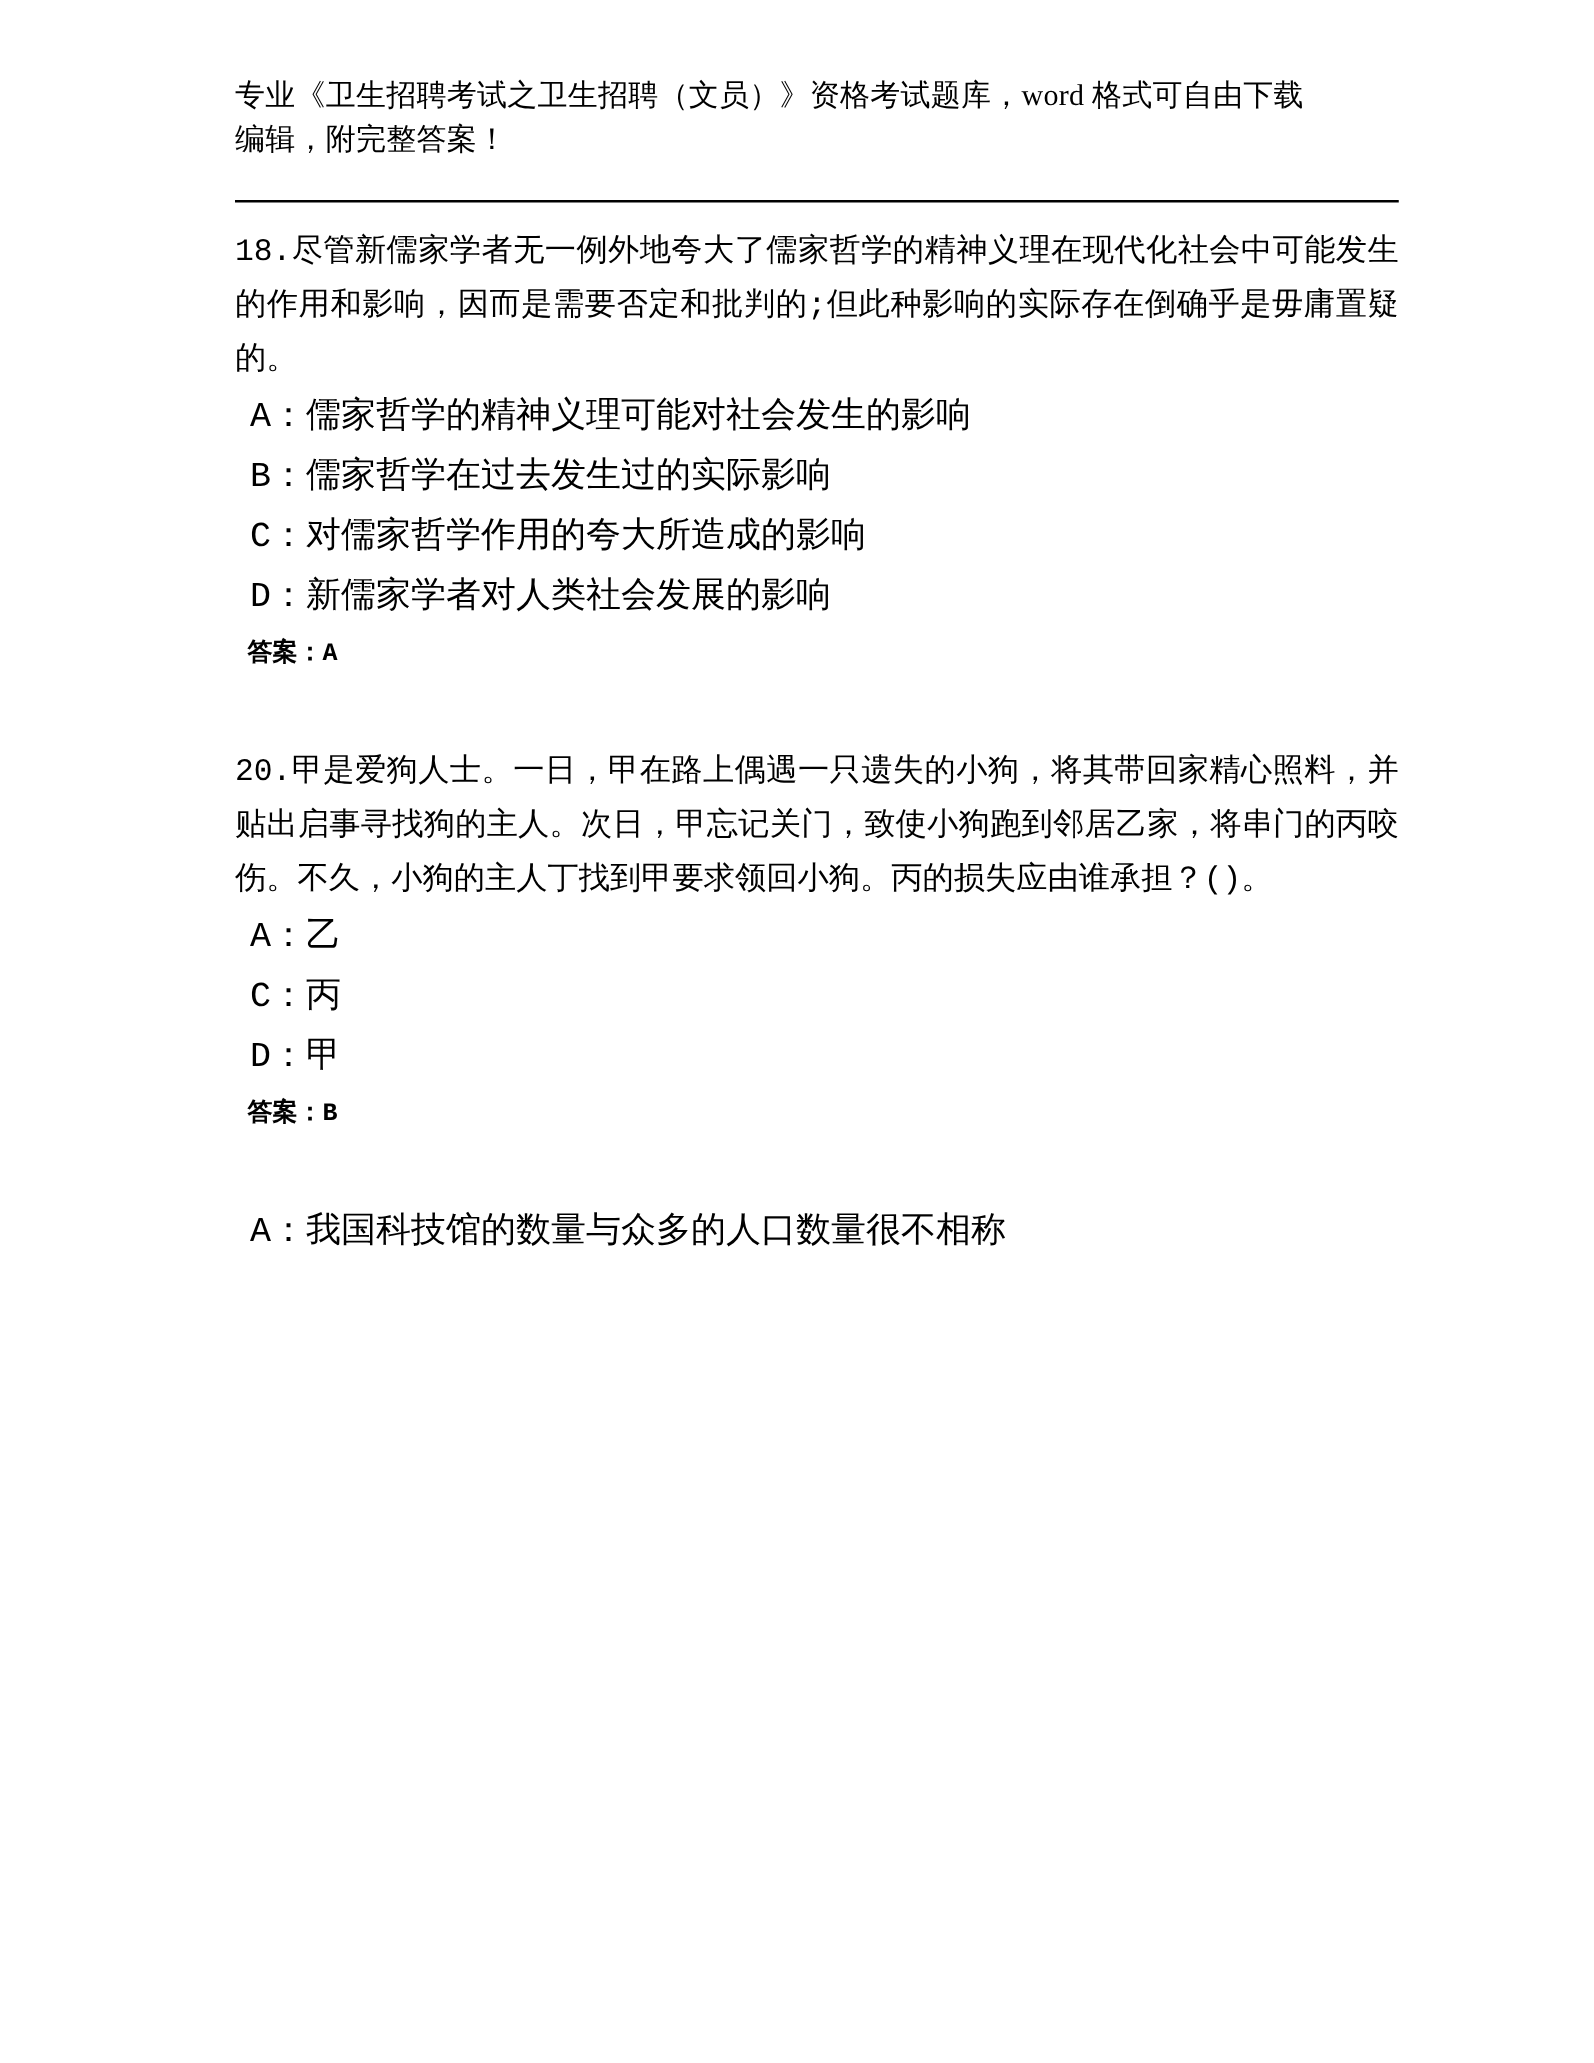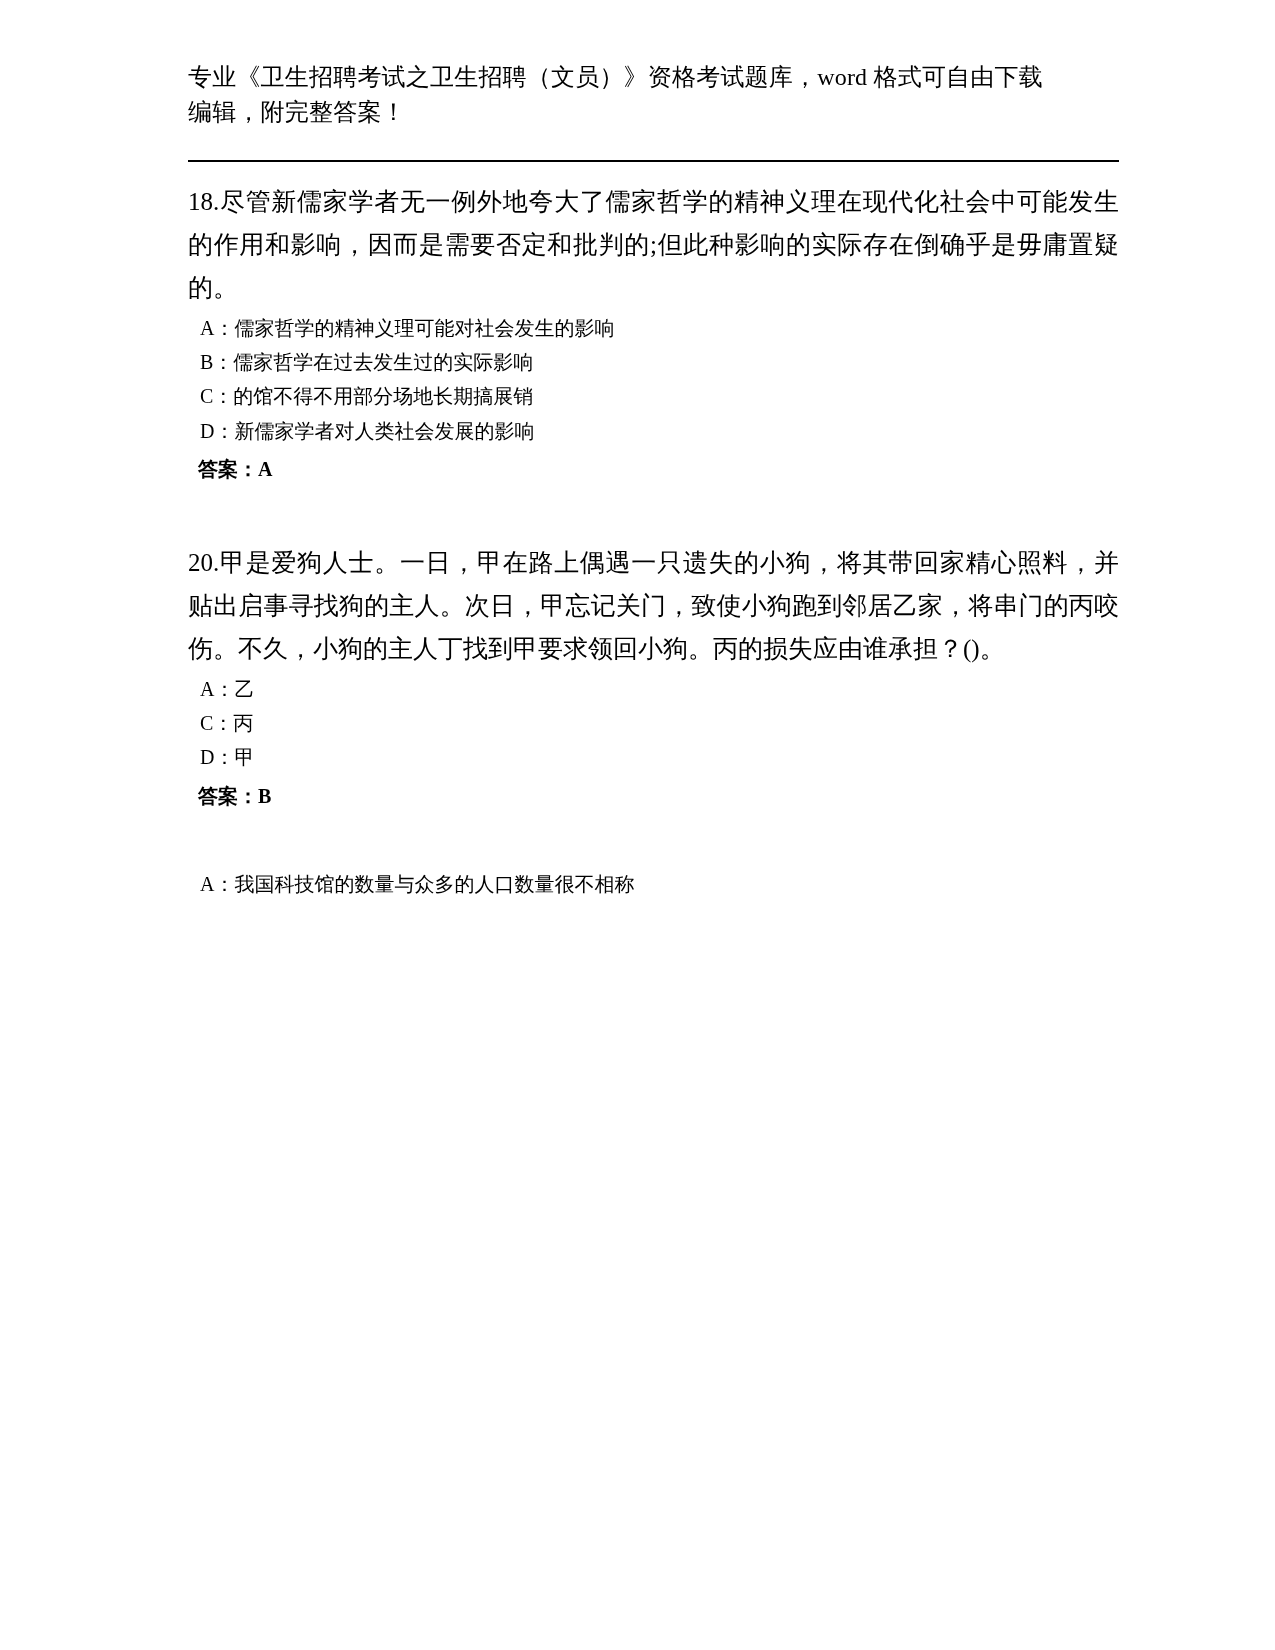--- a/index.html
+++ b/index.html
@@ -37,36 +37,37 @@
   }
   .rule {
     margin-top: 30px;
     border: 0;
     border-top: 2px solid #000;
     height: 0;
     width: 100%;
   }
   .content {
     margin-top: 18px;
+    font-family: Liberation Mono, monospace;
   }
   .q-block {
     margin-bottom: 44px;
   }
   .q-stem {
     font-size: 25px;
     line-height: 1.72;
     text-align: justify;
     text-justify: inter-ideograph;
     margin: 0 0 2px 0;
   }
   .q-stem .num {
     letter-spacing: 0;
   }
   .opt {
-    font-size: 20px;
+    font-size: 28px;
     line-height: 1.72;
     margin: 0;
     padding-left: 12px;
     text-align: justify;
     text-justify: inter-ideograph;
   }
   .ans {
     font-size: 20px;
     line-height: 1.72;
     margin: 4px 0 0 0;
@@ -86,21 +87,21 @@
   </div>
 
   <hr class="rule">
 
   <div class="content">
 
     <div class="q-block">
       <p class="q-stem"><span class="num">18.</span><span>尽管新儒家学者无一例外地夸大了儒家哲学的精神义理在现代化社会中可能发生的作用和影响，因而是需要否定和批判的;但此种影响的实际存在倒确乎是毋庸置疑的。</span></p>
       <p class="opt">A：儒家哲学的精神义理可能对社会发生的影响</p>
       <p class="opt">B：儒家哲学在过去发生过的实际影响</p>
-      <p class="opt">C：的馆不得不用部分场地长期搞展销</p>
+      <p class="opt">C：对儒家哲学作用的夸大所造成的影响</p>
       <p class="opt">D：新儒家学者对人类社会发展的影响</p>
       <p class="ans">答案：A</p>
     </div>
 
     <div class="gap-sm"></div>
 
     <div class="q-block">
       <p class="q-stem"><span class="num">20.</span><span>甲是爱狗人士。一日，甲在路上偶遇一只遗失的小狗，将其带回家精心照料，并贴出启事寻找狗的主人。次日，甲忘记关门，致使小狗跑到邻居乙家，将串门的丙咬伤。不久，小狗的主人丁找到甲要求领回小狗。丙的损失应由谁承担？()。</span></p>
       <p class="opt">A：乙</p>
       <p class="opt">C：丙</p>

